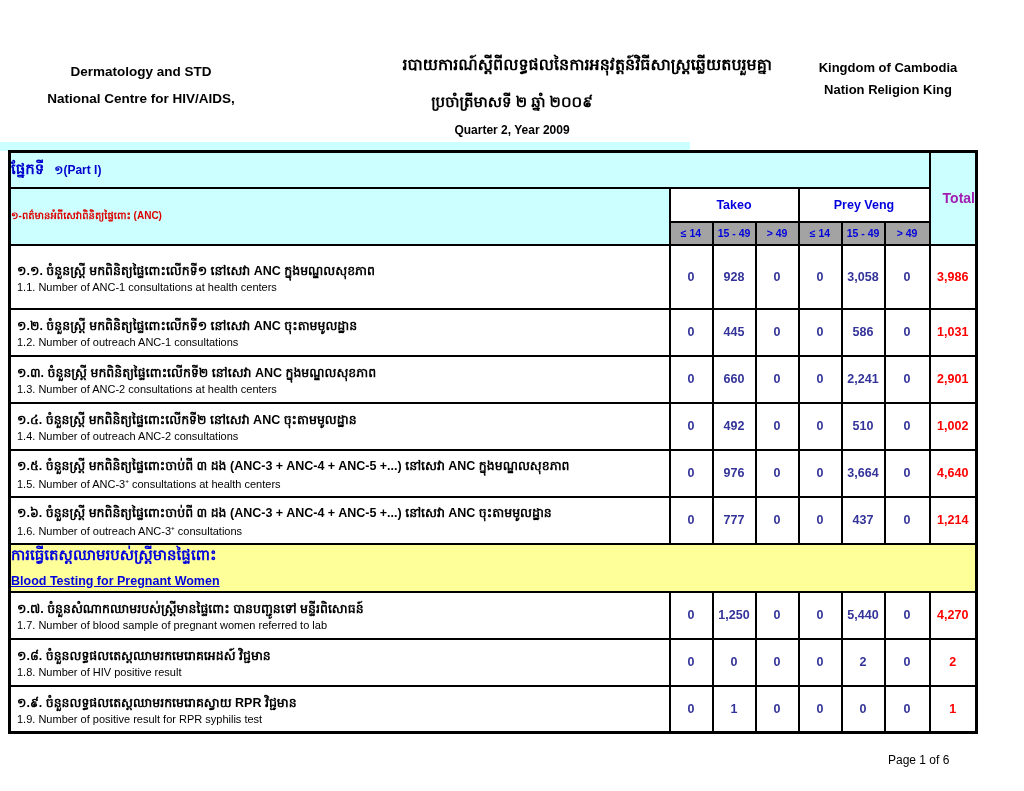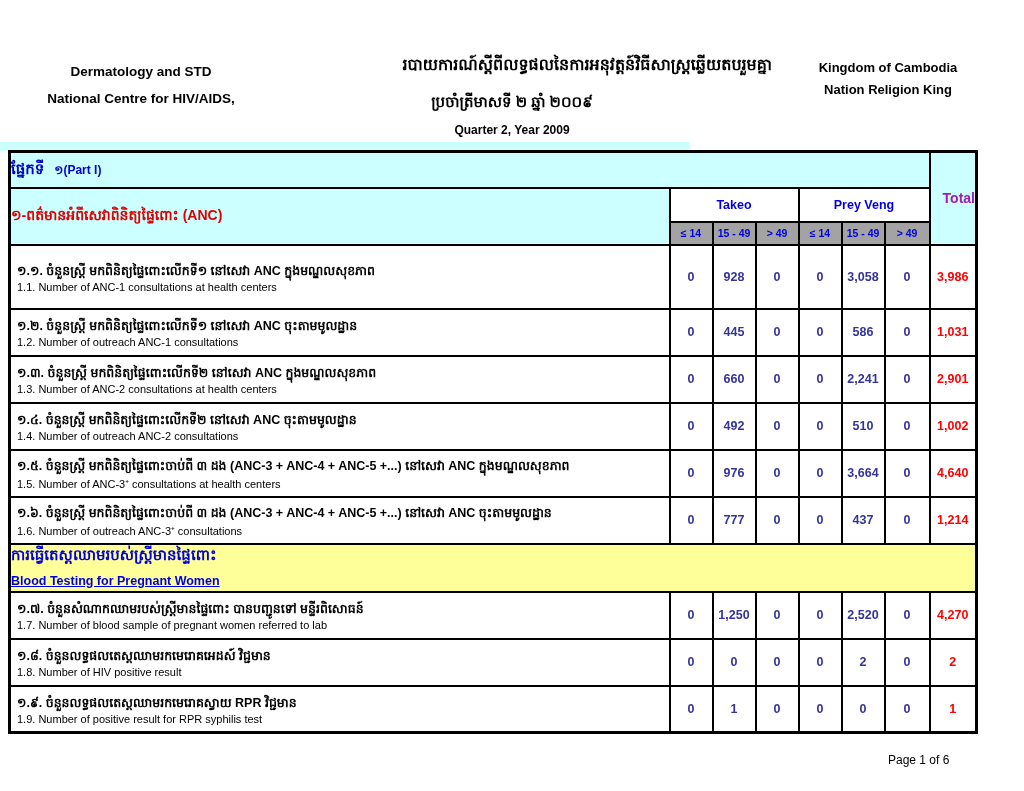--- a/index.html
+++ b/index.html
@@ -26,21 +26,21 @@
   }
   table.report td { border:2px solid #000; padding:0; overflow:hidden; }
   .cyan   { background:#CCFFFF; }
   .yellow { background:#FFFF99; }
 
   .part-cell { padding-left:6px; vertical-align:middle; }
   .part-km { color:#0000CC; font-weight:bold; font-size:15px; }
   .part-en { color:#0000CC; font-weight:bold; font-size:12px; margin-left:10px; }
 
   .section-cell { padding-left:6px; vertical-align:middle;
-                  color:#DD0000; font-weight:bold; font-size:14px; }
+                  color:#DD0000; font-weight:bold; font-size:10px; }
 
   .prov  { text-align:center; vertical-align:middle; color:#0000DD;
            font-weight:bold; font-size:12.5px; background:#fff; }
   .age   { text-align:center; vertical-align:middle; color:#0000DD;
            font-weight:bold; font-size:10.5px; background:#a3a3a3; }
   .total-head { text-align:right; vertical-align:middle; color:#a21caf;
                 font-weight:bold; font-size:14px; }
 
   .lbl  { padding:0; }
   .lbl .inner { height:100%; display:flex; flex-direction:column;
@@ -218,21 +218,21 @@
     <td class="lbl">
           <div class="inner">
       <div class="km">១.៧. ចំនួនសំណាកឈាមរបស់ស្ត្រីមានផ្ទៃពោះ បានបញ្ជូនទៅ មន្ទីរពិសោធន៍</div>
       <div class="en">1.7. Number of blood sample of pregnant women referred to lab</div>
           </div>
         </td>
     <td class="v">0</td>
     <td class="v">1,250</td>
     <td class="v">0</td>
     <td class="v">0</td>
-    <td class="v">2,520</td>
+    <td class="v">5,440</td>
     <td class="v">0</td>
     <td class="t">4,270</td>
   </tr>
   <tr style="height:47px">
     <td class="lbl">
           <div class="inner">
       <div class="km">១.៨. ចំនួនលទ្ធផលតេស្តឈាមរកមេរោគអេដស៍ វិជ្ជមាន</div>
       <div class="en">1.8. Number of HIV positive result</div>
           </div>
         </td>

